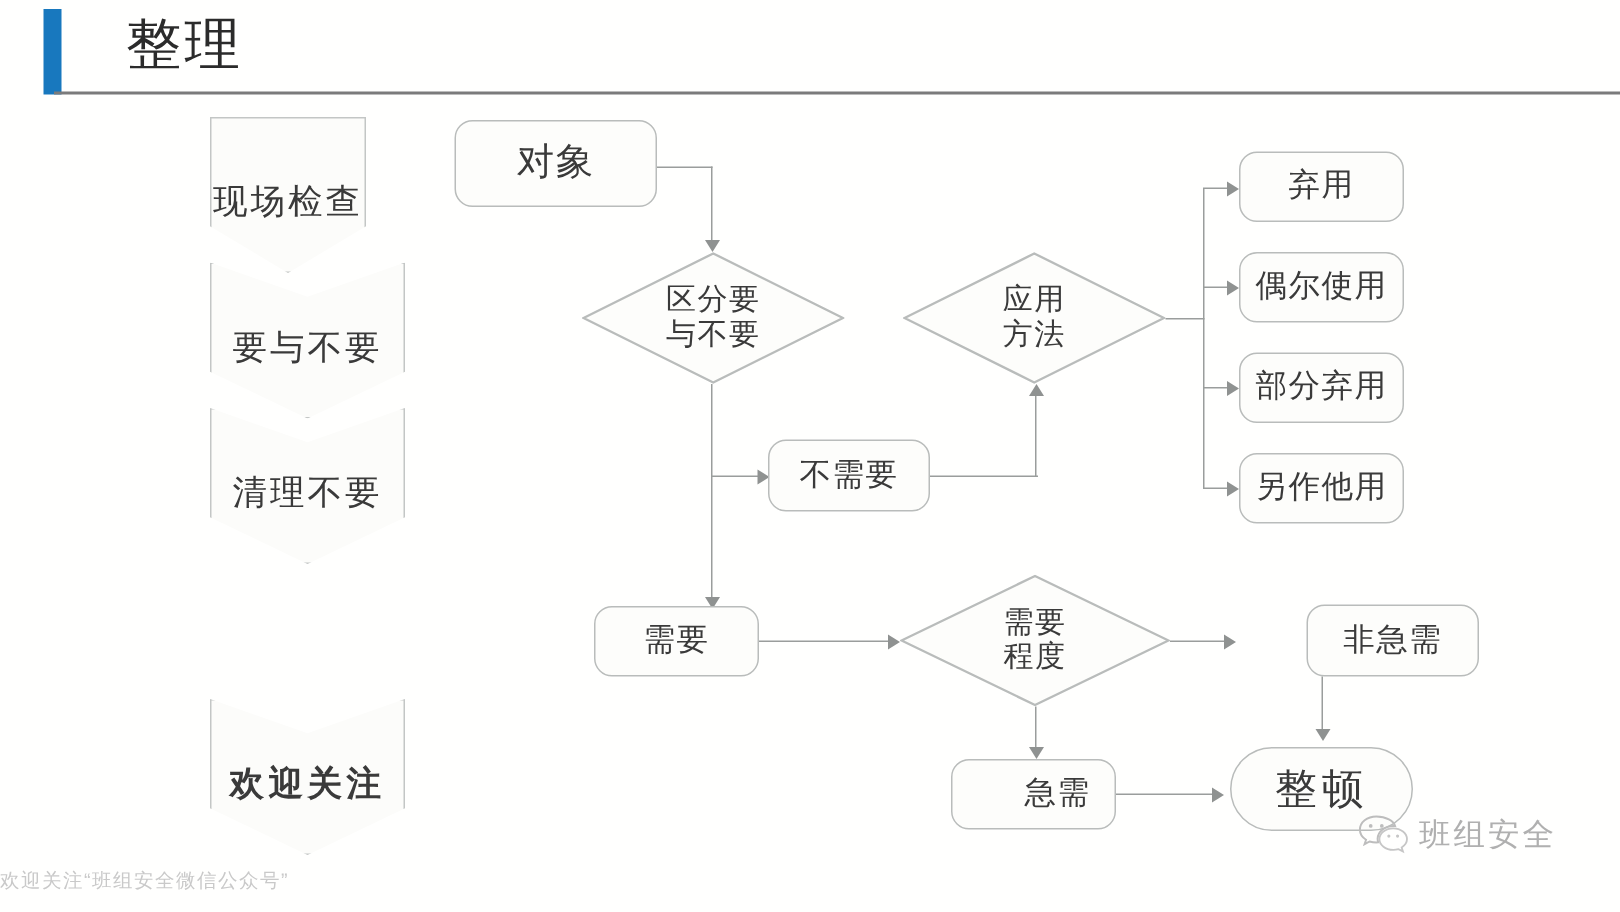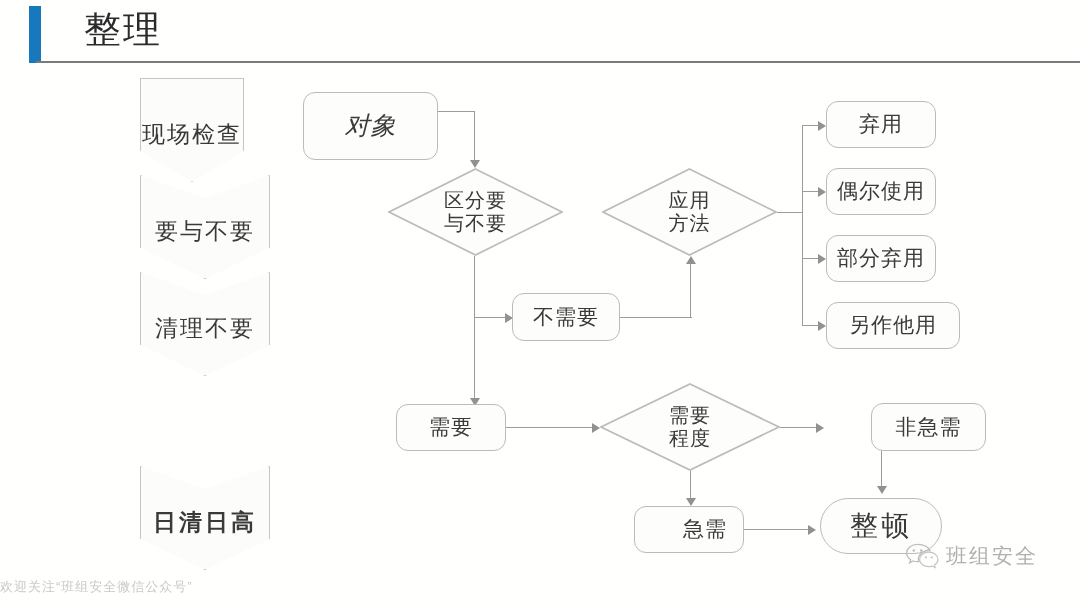--- a/index.html
+++ b/index.html
@@ -169,24 +169,24 @@
   <div class="chev flat" style="left:140px; top:78px; width:104px; height:104px;">
     <span class="chev-label">现场检查</span>
   </div>
   <div class="chev notched" style="left:140px; top:175px; width:130px; height:104px;">
     <span class="chev-label">要与不要</span>
   </div>
   <div class="chev notched" style="left:140px; top:272px; width:130px; height:104px;">
     <span class="chev-label">清理不要</span>
   </div>
   <div class="chev notched bold" style="left:140px; top:466px; width:130px; height:104px;">
-    <span class="chev-label">日清日高</span>
-  </div>
-
-  <div class="node rounded" style="left:303px; top:92px; width:135px; height:68px; font-size:25px;font-style:italic;">
+    <span class="chev-label">欢迎关注</span>
+  </div>
+
+  <div class="node rounded" style="left:303px; top:80px; width:135px; height:58px; font-size:25px;">
     <span>对象</span>
   </div>
 
   <div class="ln h" style="left:438px; top:111px; width:37px;"></div>
   <div class="ln v" style="left:474px; top:111px; height:52px;"></div>
   <div class="arw down" style="left:470px; top:160px;"></div>
 
   <div class="diamond" style="left:388px; top:168px; width:175px; height:88px;">
     <svg class="dshape" viewBox="0 0 175 88" preserveAspectRatio="none">
       <polygon points="87.5,1 174,44 87.5,87 1,44" fill="#fdfdfb" stroke="#b9bcbb" stroke-width="1.6"></polygon>
@@ -231,21 +231,21 @@
 
   <div class="node rounded" style="left:826px; top:101px; width:110px; height:47px;">
     <span>弃用</span>
   </div>
   <div class="node rounded" style="left:826px; top:168px; width:110px; height:47px;">
     <span>偶尔使用</span>
   </div>
   <div class="node rounded" style="left:826px; top:235px; width:110px; height:47px;">
     <span>部分弃用</span>
   </div>
-  <div class="node rounded" style="left:826px; top:302px; width:134px; height:47px;">
+  <div class="node rounded" style="left:826px; top:302px; width:110px; height:47px;">
     <span>另作他用</span>
   </div>
 
   <div class="node rounded" style="left:396px; top:404px; width:110px; height:47px;">
     <span>需要</span>
   </div>
 
   <div class="ln h" style="left:506px; top:427px; width:90px;"></div>
   <div class="arw right" style="left:592px; top:423px;"></div>
 

